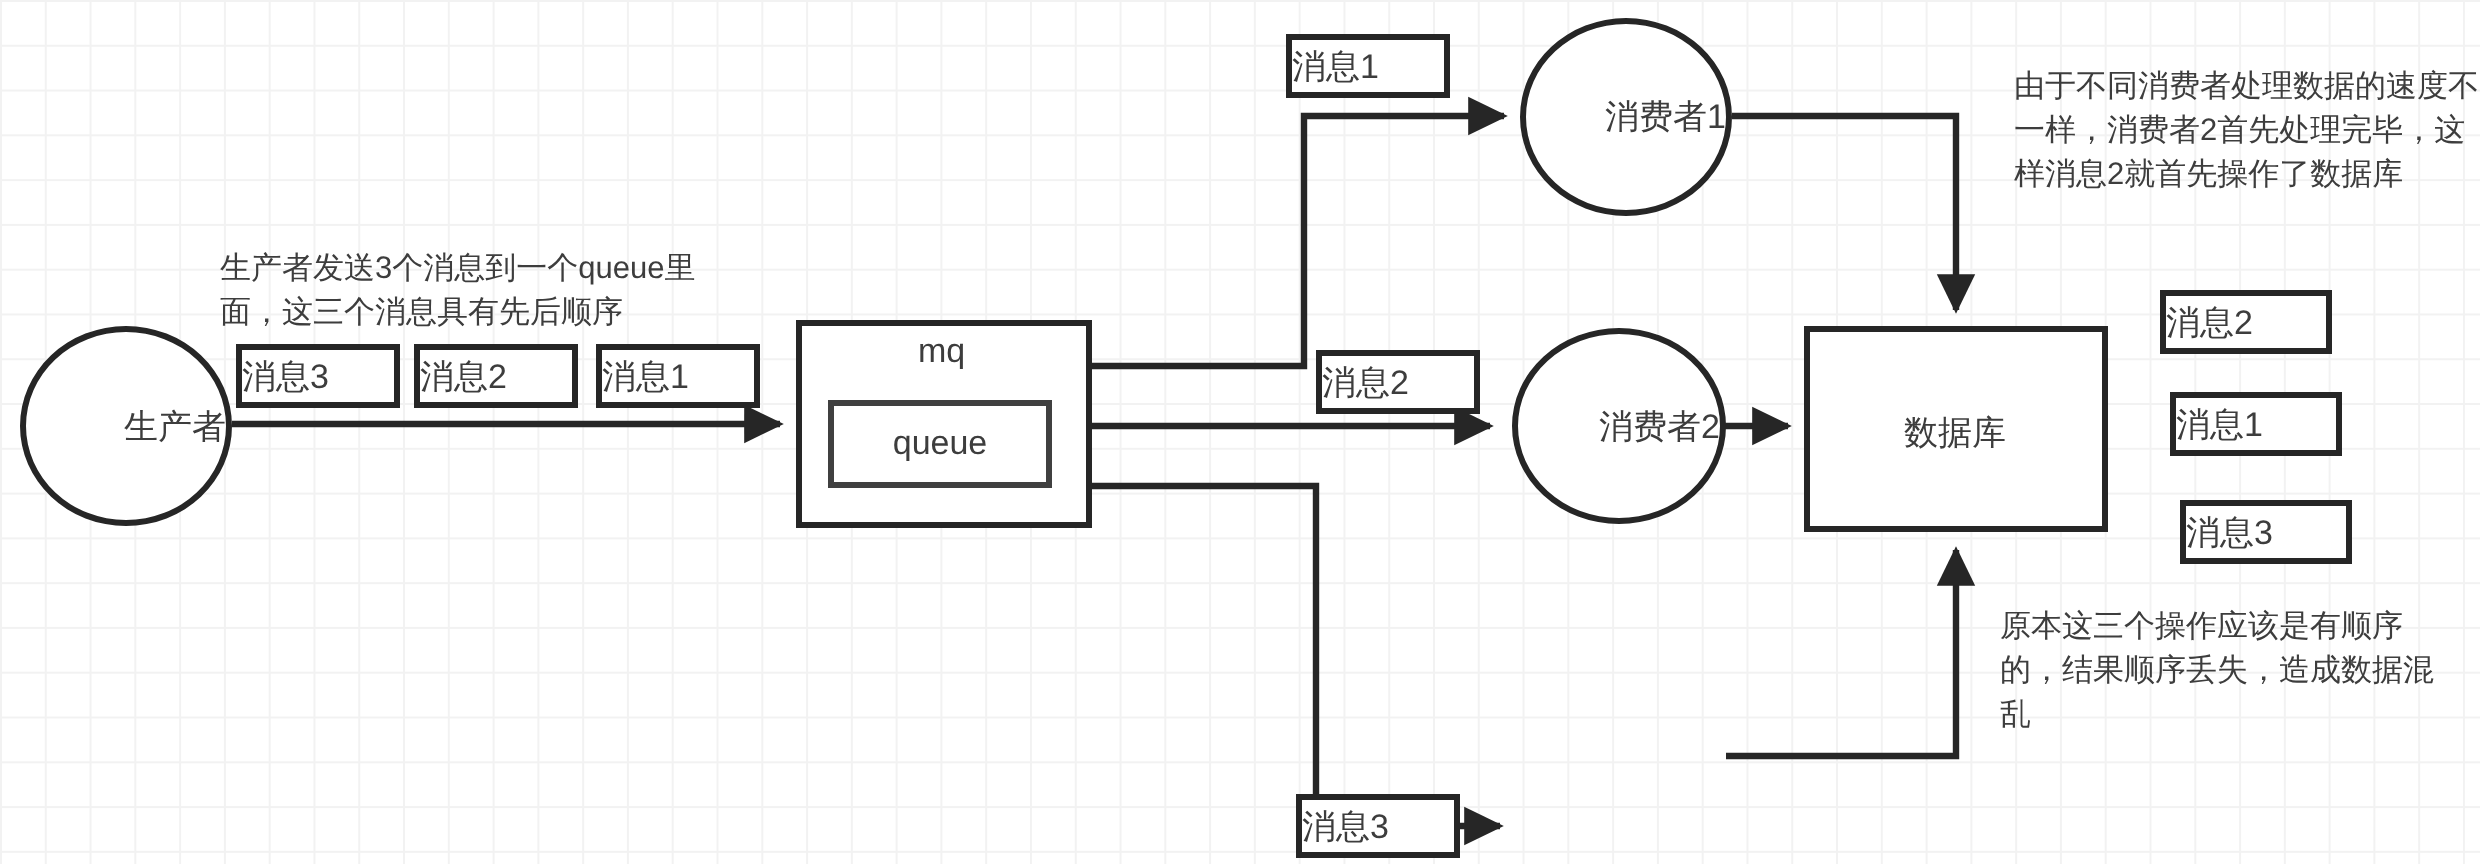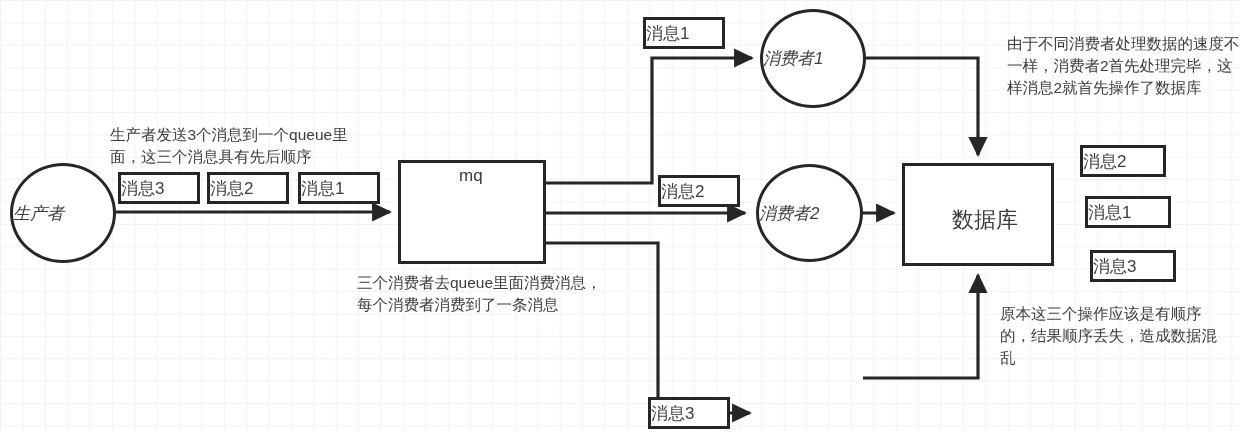--- a/index.html
+++ b/index.html
@@ -27,23 +27,22 @@
     height: 432px;
     pointer-events: none;
   }
   .node-circle {
     position: absolute;
     border: 3px solid #262626;
     border-radius: 50%;
     background: #ffffff;
     display: flex;
     align-items: center;
-    justify-content: flex-start;
+    justify-content: flex-end;
     box-sizing: border-box;
-    font-style: italic;
   }
   .node-circle span {
     font-size: 17px;
     color: #3d3d3d;
     white-space: nowrap;
   }
   .node-rect {
     position: absolute;
     border: 3px solid #262626;
     background: #ffffff;
@@ -64,21 +63,21 @@
     line-height: 1;
   }
   .mq-label {
     position: absolute;
     font-size: 17px;
     color: #3d3d3d;
     white-space: nowrap;
   }
   .db-label {
     position: absolute;
-    font-size: 22px;
+    font-size: 17px;
     color: #3d3d3d;
     white-space: nowrap;
   }
   .queue-inner {
     position: absolute;
     border: 3px solid #404040;
     background: #ffffff;
     box-sizing: border-box;
     display: flex;
     align-items: center;
@@ -123,20 +122,23 @@
     <path d="M863,378 L978,378 L978,275" stroke="#262626" stroke-width="3.2" fill="none" stroke-linejoin="miter" marker-end="url(#arrowhead)"></path>
   </svg>
 
   <div class="node-circle" style="left:10px; top:163px; width:106px; height:100px;">
     <span>生产者</span>
   </div>
 
   <div class="node-rect" style="left:398px; top:160px; width:148px; height:104px;">
   </div>
   <div class="mq-label" style="left:459px; top:166px;">mq</div>
+  <div class="queue-inner" style="left:414px; top:200px; width:112px; height:44px;">
+    <span>queue</span>
+  </div>
 
   <div class="node-circle" style="left:760px; top:9px; width:106px; height:99px;">
     <span>消费者1</span>
   </div>
 
   <div class="node-circle" style="left:756px; top:164px; width:107px; height:98px;">
     <span>消费者2</span>
   </div>
 
 
@@ -169,19 +171,18 @@
   </div>
   <div class="msg-box" style="left:1085px; top:196px; width:86px; height:32px;">
     <span>消息1</span>
   </div>
   <div class="msg-box" style="left:1090px; top:250px; width:86px; height:32px;">
     <span>消息3</span>
   </div>
 
   <div class="note" style="left:110px; top:80px; width:250px;margin-top:44px;">生产者发送3个消息到一个queue里面，这三个消息具有先后顺序</div>
 
-  <div class="note" style="left:357px; top:272px; width:248px;">三个消费者去queue里面消费消息，每个消费者消费到了一条消息</div>
 
   <div class="note" style="left:1007px; top:33px; width:235px;">由于不同消费者处理数据的速度不一样，消费者2首先处理完毕，这样消息2就首先操作了数据库</div>
 
   <div class="note" style="left:1000px; top:303px; width:232px;">原本这三个操作应该是有顺序的，结果顺序丢失，造成数据混乱</div>
 
 </div>
 
 </body></html>

